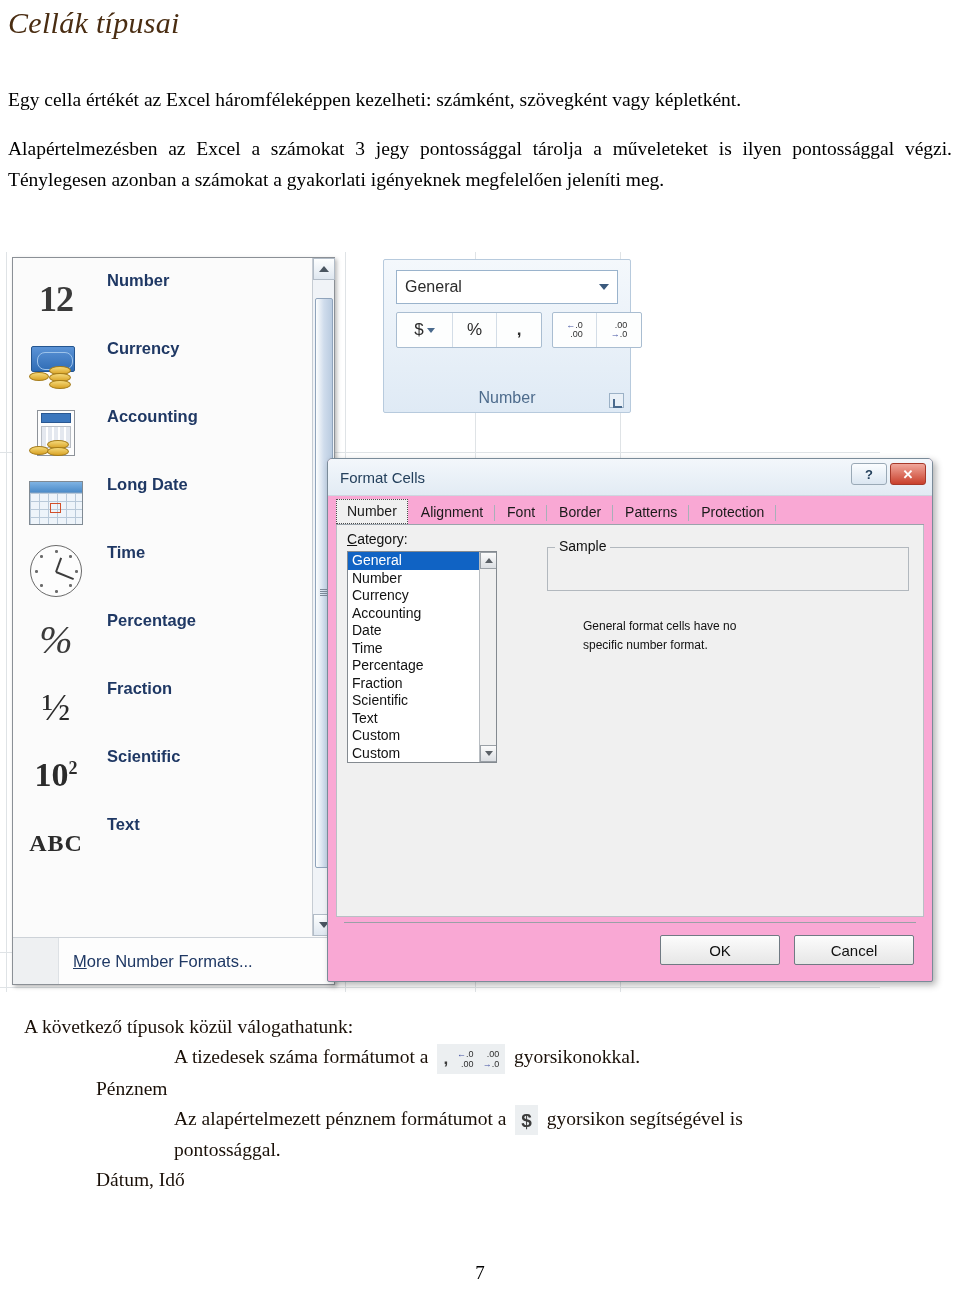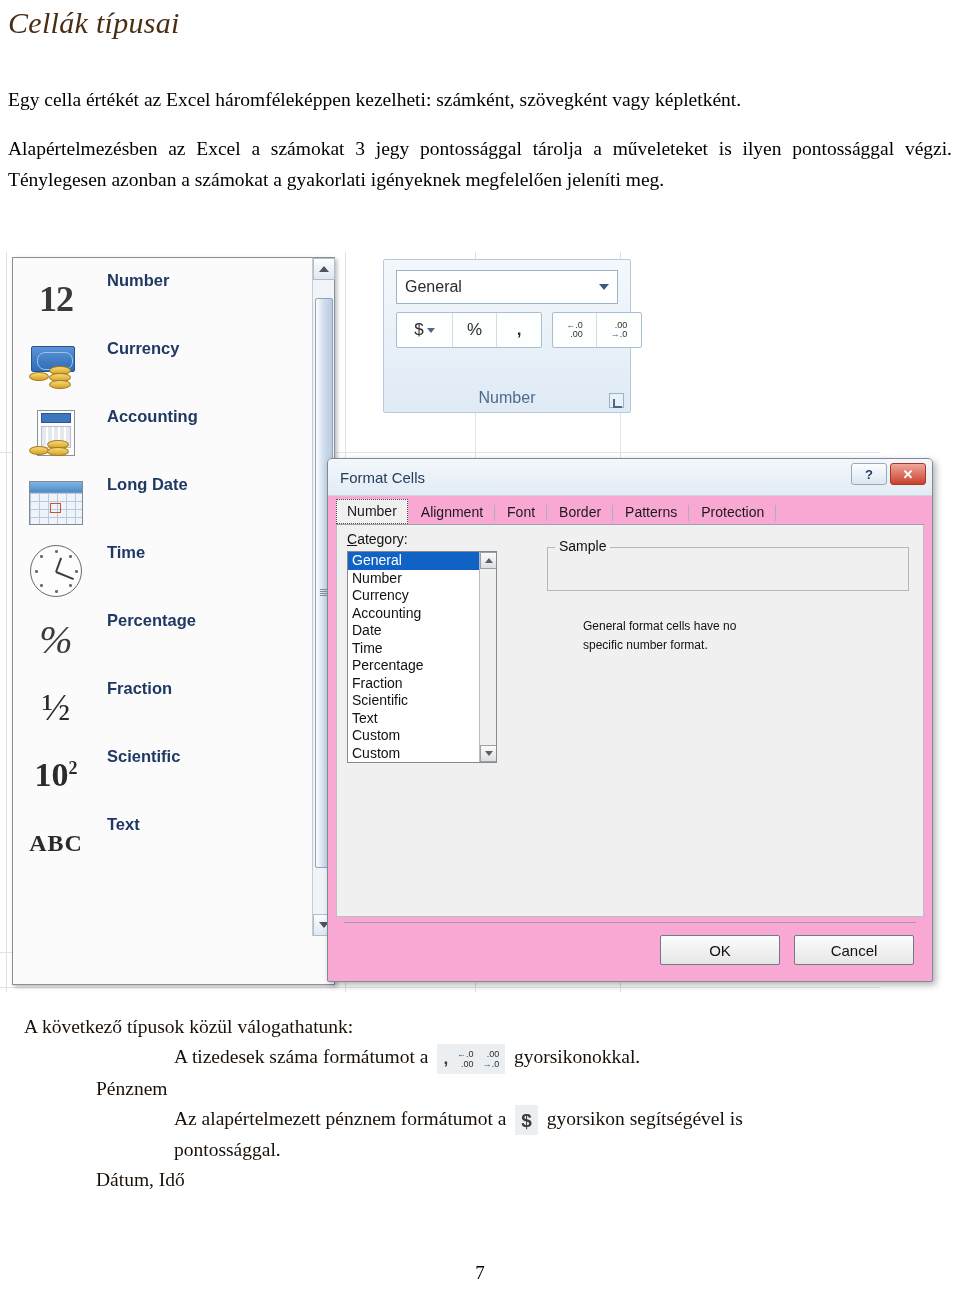--- a/index.html
+++ b/index.html
@@ -426,20 +426,24 @@
             <div class="tri tri-up"></div>
           </div>
         <div class="sb-thumb">
             <div class="sb-grip"></div>
           </div>
         <div class="sb-btn sb-dn">
             <div class="tri tri-dn"></div>
           </div>
       </div>
 
+      <div class="gal-footer">
+        <div class="slot"></div>
+        <div class="mnf"><u>M</u><span>ore Number Formats...</span></div>
+      </div>
     </div>
 
     <div class="ribbon">
       <div class="ribbon-inner">
         <div class="numfmt-box">
           <span class="v">General</span>
           <span class="caret"></span>
         </div>
         <div class="btnrow">
           <div class="btngrp">

